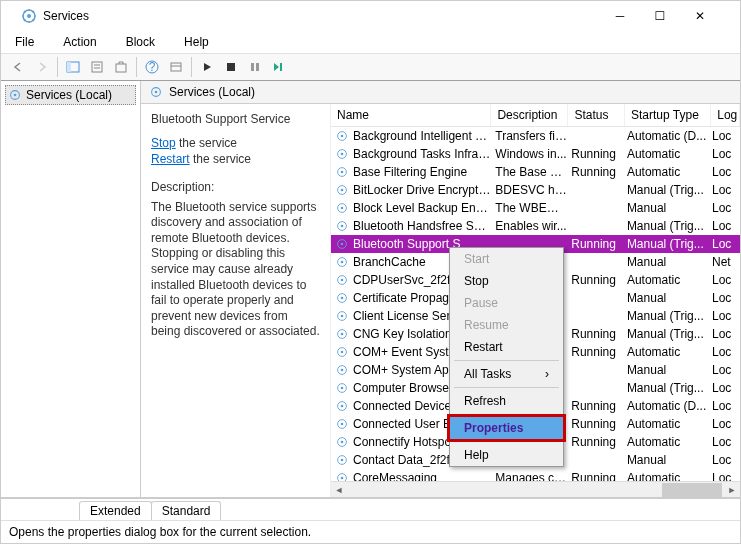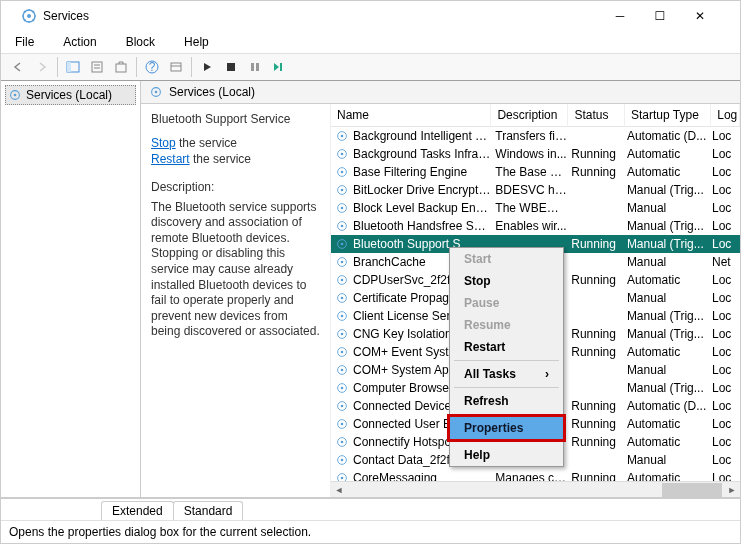--- a/index.html
+++ b/index.html
@@ -27,39 +27,39 @@
 .list-pane { flex: 1; position: relative; overflow: hidden; display: flex; flex-direction: column; }
 .list-header { display: flex; background: #fff; border-bottom: 1px solid #e5e5e5; }
 .list-header div { padding: 4px 6px; border-right: 1px solid #f0f0f0; white-space: nowrap; overflow: hidden; }
 .col-name { width: 172px; }
 .col-desc { width: 82px; }
 .col-status { width: 60px; }
 .col-startup { width: 92px; }
 .col-logon { width: 30px; }
 .list-rows { flex: 1; overflow-y: hidden; position: relative; }
 .row { display: flex; align-items: center; height: 18px; padding-left: 4px; white-space: nowrap; }
-.row.selected { background: #0f766e; color: #fff; }
+.row.selected { background: #a21caf; color: #fff; }
 .row.selected .svc-name, .row.selected div { color: #fff; }
 .row .svc-icon { width: 14px; height: 14px; margin-right: 4px; flex-shrink: 0; }
 .row div { overflow: hidden; text-overflow: ellipsis; padding-right: 4px; }
 .row .c-name { width: 154px; }
 .row .c-desc { width: 82px; }
 .row .c-status { width: 60px; }
 .row .c-startup { width: 92px; }
 .row .c-logon { width: 30px; }
 .context-menu { position: absolute; top: 120px; left: 118px; width: 115px; background: #f0f0f0; border: 1px solid #999; box-shadow: 2px 2px 4px rgba(0,0,0,0.3); z-index: 10; }
-.ctx-item { padding: 4px 14px; font-size: 12px; font-weight: bold; }
+.ctx-item { padding: 4px 14px; font-size: 12px; }
 .ctx-item.disabled { color: #a0a0a0; }
-.ctx-item.highlighted { background: #5da9e8; border: 3px solid #c00; margin: -3px; padding: 4px 14px; font-weight: bold; position: relative; z-index: 2; color: #0f172a; }
+.ctx-item.highlighted { background: #5da9e8; border: 3px solid #c00; margin: -3px; padding: 4px 14px; font-weight: bold; position: relative; z-index: 2; color: #4c1d95; }
 .ctx-sep { height: 1px; background: #ccc; margin: 2px 4px; }
 .ctx-item.submenu::after { content: "›"; float: right; }
 .hscroll { height: 16px; background: #f0f0f0; border-top: 1px solid #ddd; position: relative; }
 .hscroll-thumb { position: absolute; right: 18px; width: 60px; height: 14px; top: 1px; background: #ccc; }
 .hscroll-arrow { position: absolute; width: 16px; height: 14px; top: 1px; display: flex; align-items: center; justify-content: center; font-size: 9px; color: #666; }
-.tabs { display: flex; padding: 2px 8px 0 100px; border-top: 1px solid #ccc; }
+.tabs { display: flex; padding: 2px 8px 0 78px; border-top: 1px solid #ccc; }
 .tab { padding: 2px 10px; border: 1px solid #ccc; border-bottom: none; background: #fff; border-top-left-radius: 3px; border-top-right-radius: 3px; margin-right: -1px; font-size: 12px; }
 .tab.active { background: #fff; }
 .statusbar { padding: 4px 8px; font-size: 12px; border-top: 1px solid #e0e0e0; }
 svg { display: block; }
 </style>
 </head>
 <body>
 
 <div class="titlebar">
   <span class="icon">

